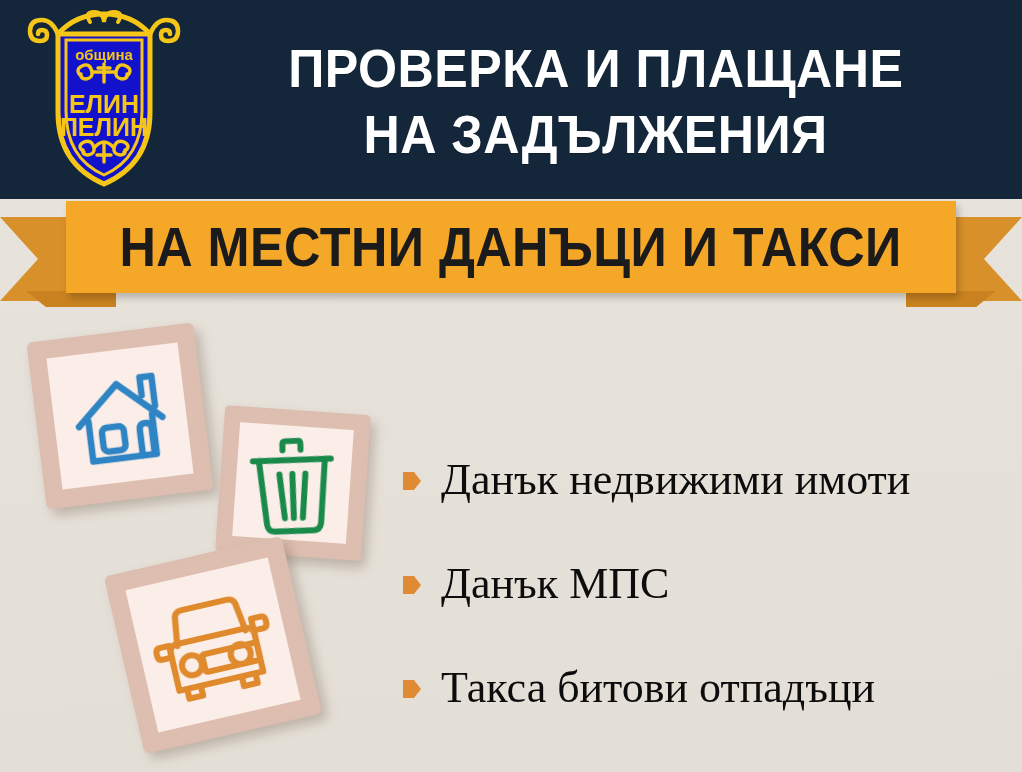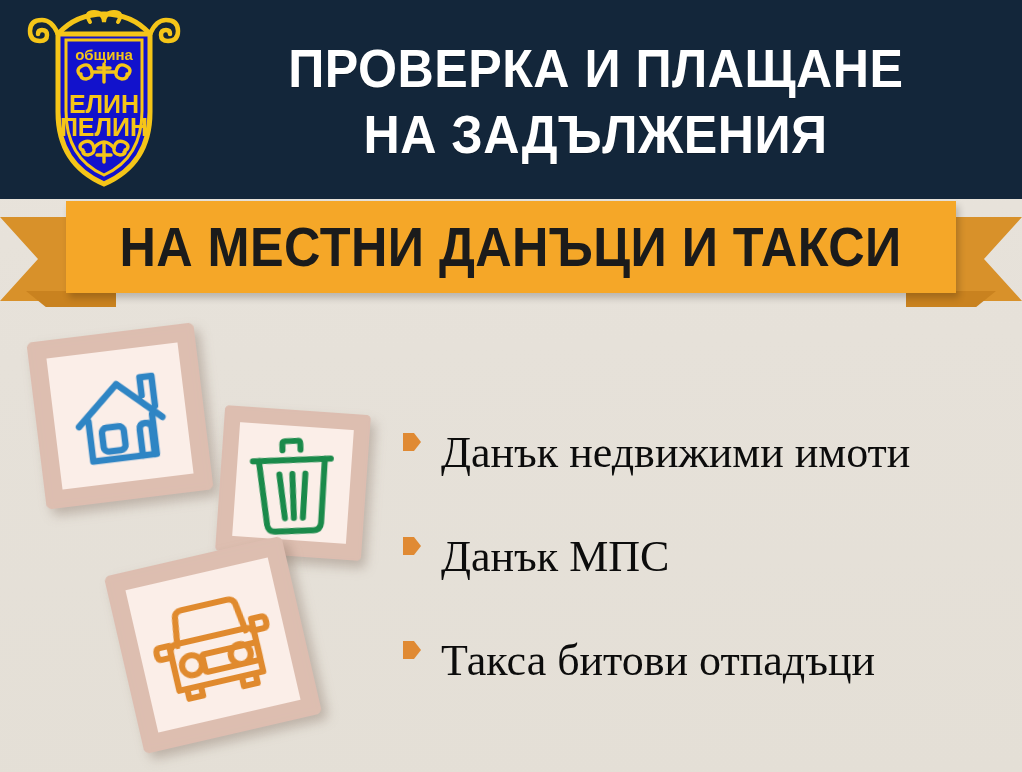--- a/index.html
+++ b/index.html
@@ -134,21 +134,21 @@
   
   .bullet-list {
     position: absolute;
     left: 402px;
     top: 428px;
     width: 610px;
     z-index: 4;
   }
   .bullet-row {
     display: flex;
-    align-items: flex-start;
+    align-items: center;
     height: 104px;
   }
   .bullet-marker {
     flex: 0 0 auto;
     width: 20px;
     height: 24px;
     margin-right: 19px;
     margin-top: 2px;
   }
   .bullet-label {

